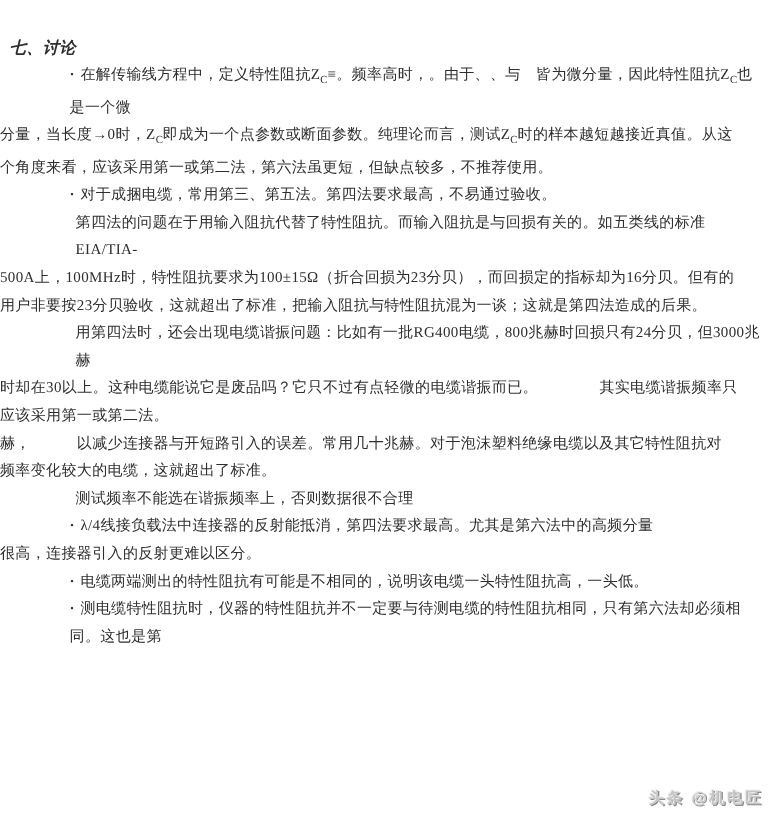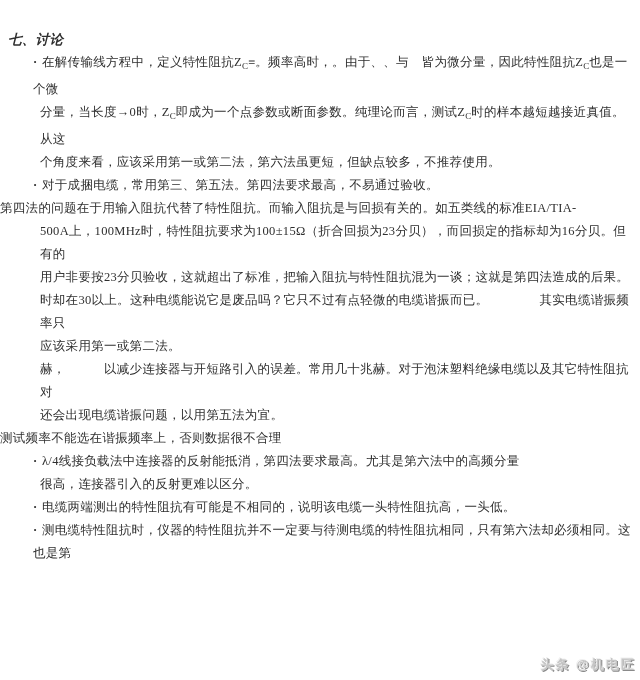--- a/index.html
+++ b/index.html
@@ -17,23 +17,23 @@
   .page{position:absolute;inset:0;background:var(--bg-color);}
   .doc{position:absolute;top:28px;left:0;right:6px;}
   .line{
     font-size:12.5px;
     line-height:23px;
     color:var(--text-color);
     white-space:pre-wrap;
     letter-spacing:0.3px;
   }
   .heading-7{padding-left:8px;font-weight:bold;font-size:13.5px;font-style:italic;}
-  .bullet{padding-left:33px;}
-  .cont{padding-left:40px;}
-  .indent{}
+  .bullet{padding-left:33px;margin-left:25px;}
+  .cont{}
+  .indent{padding-left:63px;}
   .marker{display:inline-block;width:9px;font-weight:bold;}
   .sub{font-size:9px;vertical-align:-3px;letter-spacing:0;}
   .watermark{
     position:absolute;right:4px;bottom:6px;
     font-family:"Liberation Sans","DejaVu Sans",sans-serif;
     font-size:13px;font-weight:bold;
     color:var(--wm-color);
     letter-spacing:2px;
     text-shadow:-1px -1px 0 #f0f0f0, 1px 1px 0 #8a8a8a;
   }
@@ -44,24 +44,25 @@
 <div class="page">
   <div class="doc" id="doc">
       <div class="line heading-7"><span>七、讨论</span></div>
       <div class="line bullet"><span class="marker">·</span><span>在解传输线方程中，定义特性阻抗Z</span><span class="sub">C</span><span>≡。频率高时，。由于、、与　皆为微分量，因此特性阻抗Z</span><span class="sub">C</span><span>也是一个微</span></div>
       <div class="line cont"><span>分量，当长度→0时，Z</span><span class="sub">C</span><span>即成为一个点参数或断面参数。纯理论而言，测试Z</span><span class="sub">C</span><span>时的样本越短越接近真值。从这</span></div>
       <div class="line cont"><span>个角度来看，应该采用第一或第二法，第六法虽更短，但缺点较多，不推荐使用。</span></div>
       <div class="line bullet"><span class="marker">·</span><span>对于成捆电缆，常用第三、第五法。第四法要求最高，不易通过验收。</span></div>
       <div class="line indent"><span>第四法的问题在于用输入阻抗代替了特性阻抗。而输入阻抗是与回损有关的。如五类线的标准EIA/TIA-</span></div>
       <div class="line cont"><span>500A上，100MHz时，特性阻抗要求为100±15Ω（折合回损为23分贝），而回损定的指标却为16分贝。但有的</span></div>
       <div class="line cont"><span>用户非要按23分贝验收，这就超出了标准，把输入阻抗与特性阻抗混为一谈；这就是第四法造成的后果。</span></div>
+      <div class="line indent"><span>用第四法时，还会出现电缆谐振问题：比如有一批RG400电缆，800兆赫时回损只有24分贝，但3000兆赫</span></div>
       <div class="line cont"><span>时却在30以上。这种电缆能说它是废品吗？它只不过有点轻微的电缆谐振而已。　　　　其实电缆谐振频率只</span></div>
       <div class="line cont"><span>应该采用第一或第二法。</span></div>
       <div class="line cont"><span>赫，　　　以减少连接器与开短路引入的误差。常用几十兆赫。对于泡沫塑料绝缘电缆以及其它特性阻抗对</span></div>
-      <div class="line cont"><span>还会出现电缆谐振问题，以用第五法为宜。</span></div>
+      <div class="line cont"><span>频率变化较大的电缆，这就超出了标准。</span></div>
       <div class="line indent"><span>测试频率不能选在谐振频率上，否则数据很不合理</span></div>
       <div class="line bullet"><span class="marker">·</span><span>λ/4线接负载法中连接器的反射能抵消，第四法要求最高。尤其是第六法中的高频分量</span></div>
       <div class="line cont"><span>很高，连接器引入的反射更难以区分。</span></div>
       <div class="line bullet"><span class="marker">·</span><span>电缆两端测出的特性阻抗有可能是不相同的，说明该电缆一头特性阻抗高，一头低。</span></div>
       <div class="line bullet"><span class="marker">·</span><span>测电缆特性阻抗时，仪器的特性阻抗并不一定要与待测电缆的特性阻抗相同，只有第六法却必须相同。这也是第</span></div>
     </div>
   <div class="watermark">头条 @机电匠</div>
 </div>
 
 </body></html>

